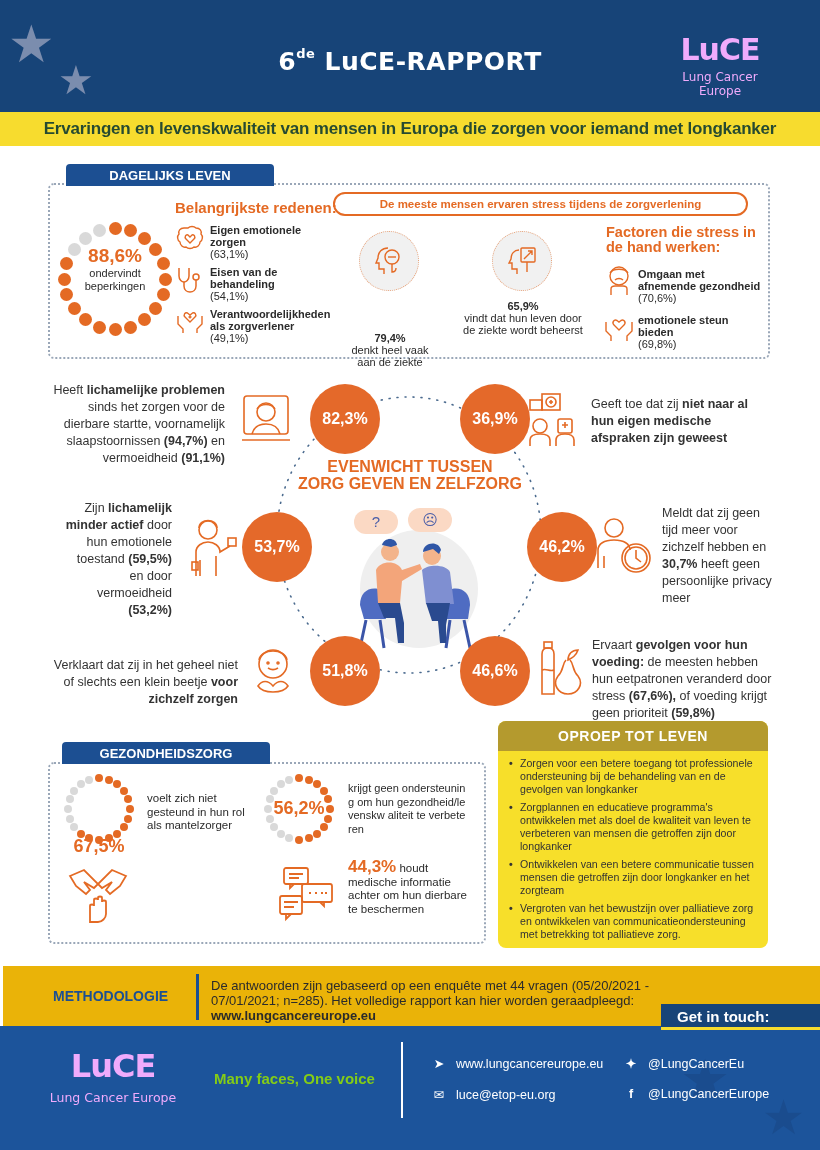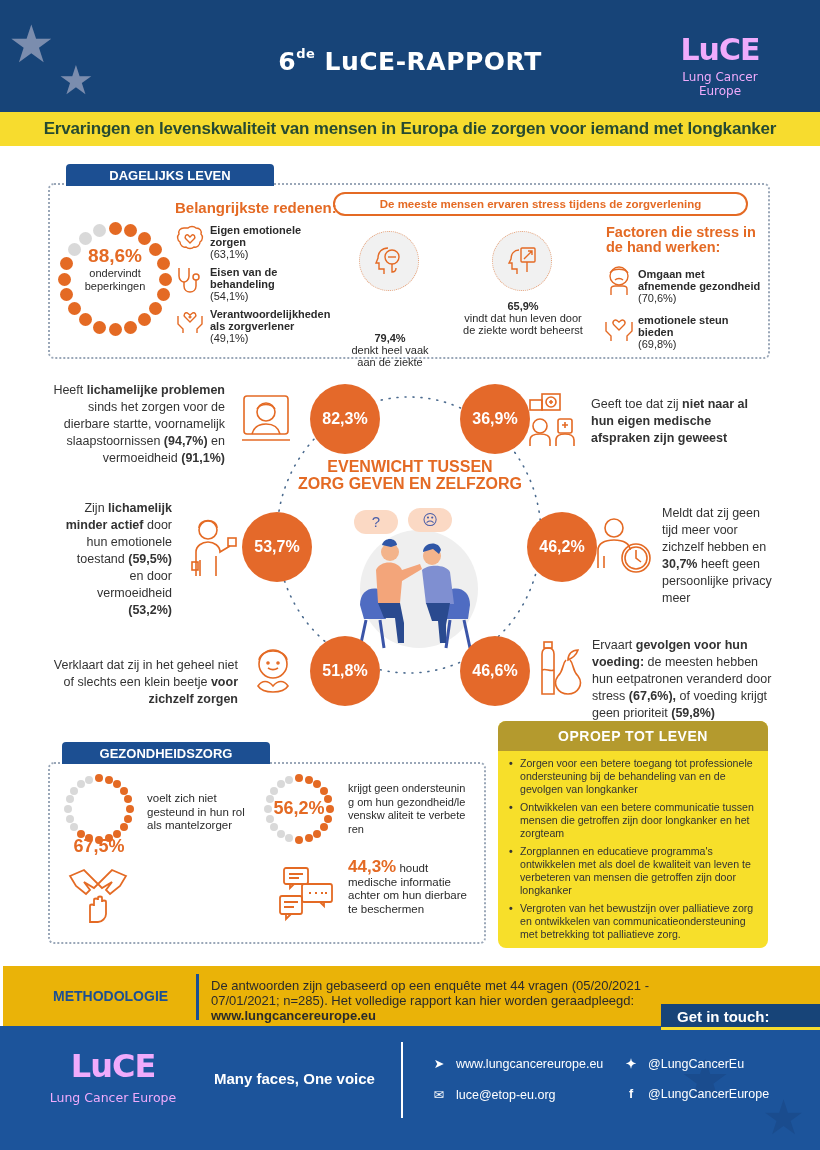--- a/index.html
+++ b/index.html
@@ -349,42 +349,42 @@
     </svg>
   <div style="position:absolute;left:348px;top:860px;width:125px;font-size:11.5px;line-height:13.5px;">
     <span class="orange" style="font-size:17px;font-weight:bold;">44,3%</span><span> houdt</span>
     <div>medische informatie achter om hun dierbare te beschermen</div>
   </div>
 
   <div class="cta">
     <div class="cta-head">OPROEP TOT LEVEN</div>
     <ul>
       <li>Zorgen voor een betere toegang tot professionele ondersteuning bij de behandeling van en de gevolgen van longkanker</li>
+      <li>Zorgplannen en educatieve programma's ontwikkelen met als doel de kwaliteit van leven te verbeteren van mensen die getroffen zijn door longkanker</li>
       <li>Ontwikkelen van een betere communicatie tussen mensen die getroffen zijn door longkanker en het zorgteam</li>
-      <li>Zorgplannen en educatieve programma's ontwikkelen met als doel de kwaliteit van leven te verbeteren van mensen die getroffen zijn door longkanker</li>
       <li>Vergroten van het bewustzijn over palliatieve zorg en ontwikkelen van communicatieondersteuning met betrekking tot palliatieve zorg.</li>
     </ul>
   </div>
 
   <div class="method">
     <div style="position:absolute;left:50px;top:22px;font-weight:bold;font-size:14px;color:#1c4f92;">METHODOLOGIE</div>
     <div style="position:absolute;left:193px;top:8px;width:3px;height:46px;background:#1c4f92;"></div>
     <div style="position:absolute;left:208px;top:12px;width:440px;font-size:13px;line-height:15px;">
       <span>De antwoorden zijn gebaseerd op een enquête met 44 vragen (05/20/2021 - 07/01/2021; n=285). Het volledige rapport kan hier worden geraadpleegd: </span><b style="cursor:pointer;">www.lungcancereurope.eu</b>
     </div>
   </div>
 
   <div class="footer">
     <span class="star" style="left:680px;top:26px;font-size:56px;color:#1a4b8c;">★</span>
     <span class="star" style="left:762px;top:68px;font-size:48px;color:#1a4b8c;">★</span>
     <div class="logo" style="left:48px;top:22px;width:130px;">
       <div class="mark" style="font-size:32px;line-height:36px;">LuCE</div>
       <div class="sub" style="font-size:12.5px;margin-top:6px;">Lung Cancer Europe</div>
     </div>
-    <div style="position:absolute;left:214px;top:44px;color:#ffffff;font-size:15px;font-weight:bold;">Many faces, One voice</div>
+    <div style="position:absolute;left:214px;top:44px;color:#84cc16;font-size:15px;font-weight:bold;">Many faces, One voice</div>
     <div style="position:absolute;left:401px;top:16px;width:2px;height:76px;background:#fff;"></div>
 
     <div class="contact" style="left:432px;top:30px;">
       <span class="ic">➤</span><span>www.lungcancereurope.eu</span>
     </div>
     <div class="contact" style="left:624px;top:30px;">
       <span class="ic" style="font-weight:bold;">✦</span><span>@LungCancerEu</span>
     </div>
     <div class="contact" style="left:432px;top:61px;">
       <span class="ic">✉</span><span>luce@etop-eu.org</span>

